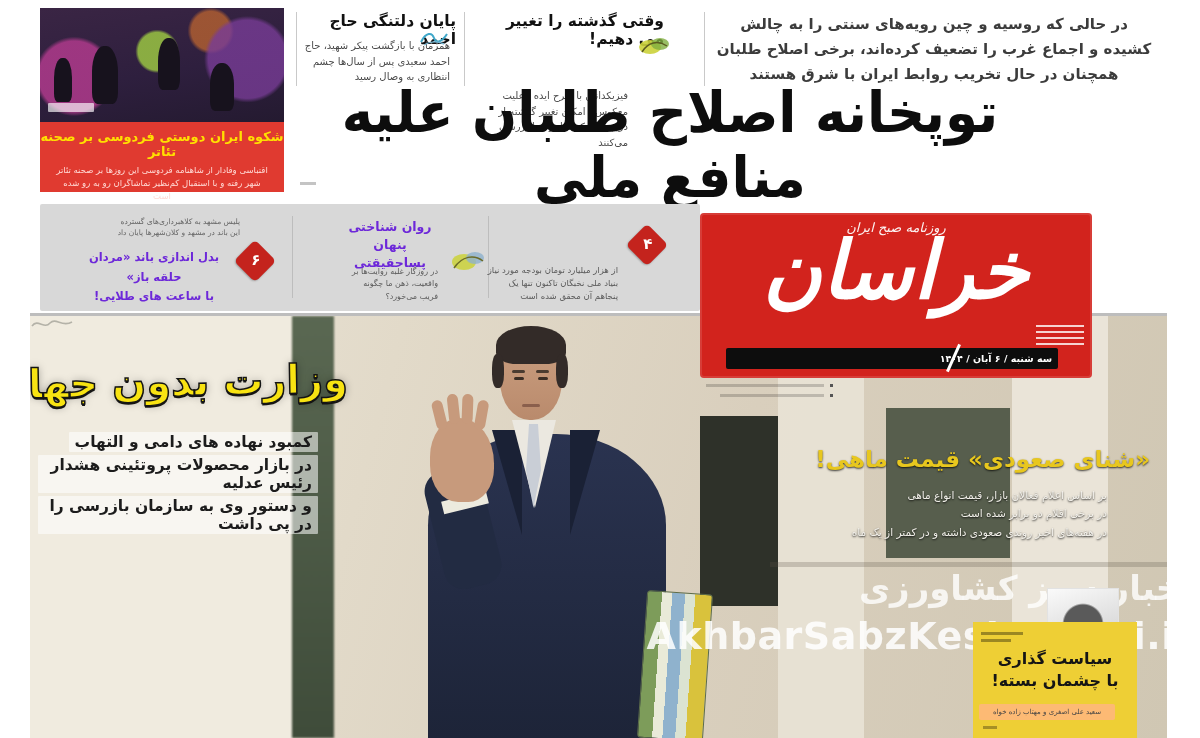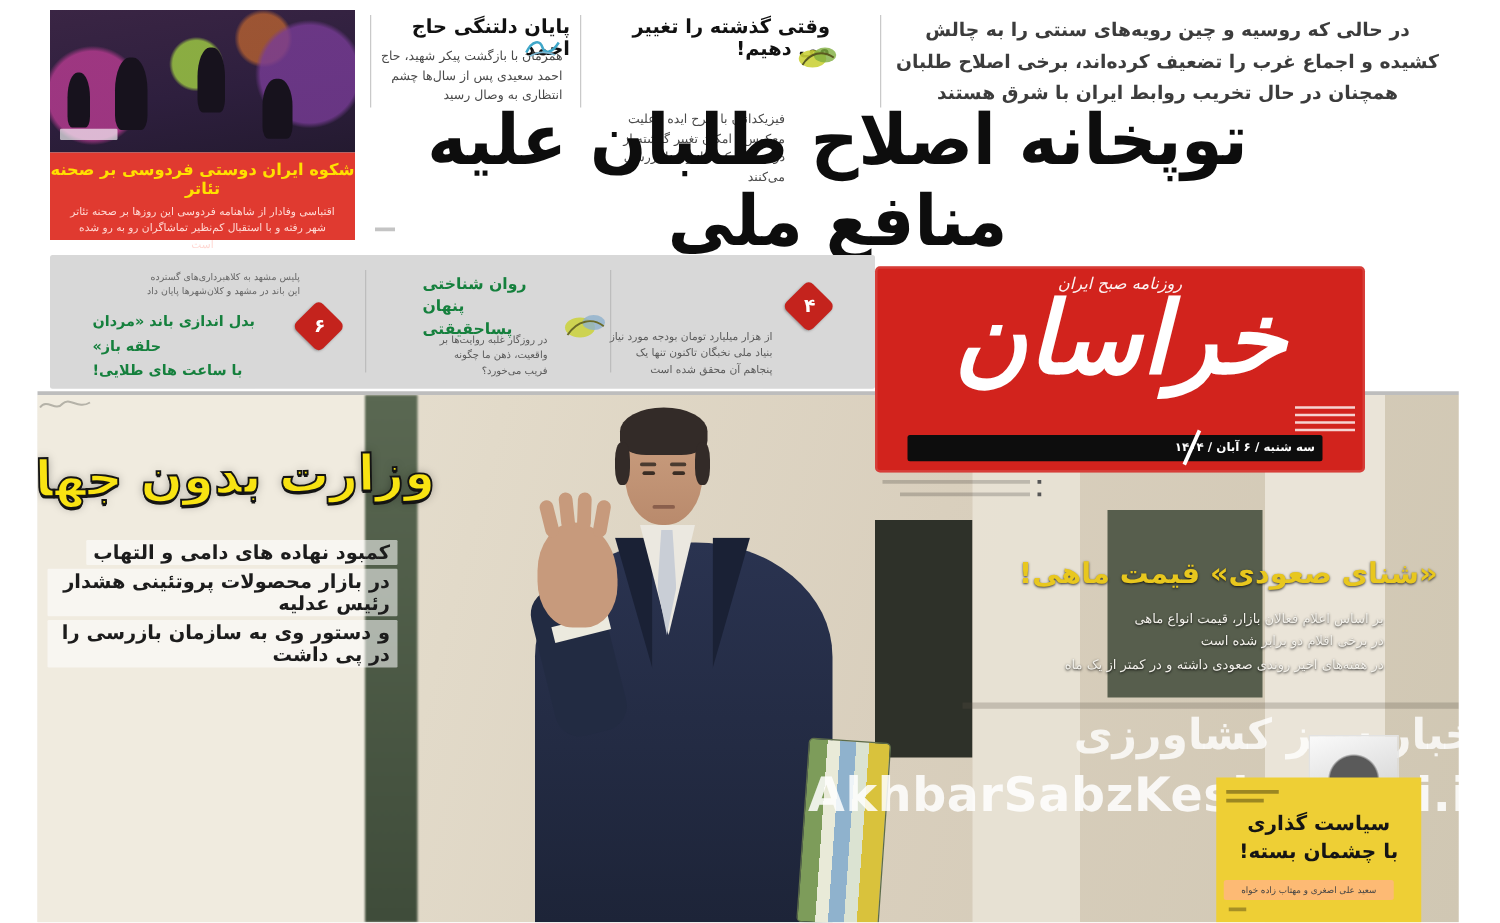--- a/index.html
+++ b/index.html
@@ -35,21 +35,21 @@
     text-align:center;letter-spacing:-1px;transform:scaleY(1.06);}
   .headline-mark{left:300px;top:182px;width:16px;height:3px;background:#c4c4c4;}
 
   
   .row2{left:40px;top:204px;width:660px;height:107px;background:#d8d8d8;border-radius:2px;}
   .row2 .vsep2{position:absolute;top:12px;height:82px;width:1px;background:#bdbdbd;}
   .diamond{position:absolute;width:30px;height:30px;background:#c4231d;transform:rotate(45deg);
     border-radius:5px;box-shadow:0 1px 2px rgba(0,0,0,.3);}
   .diamond span{position:absolute;left:0;top:5px;width:30px;text-align:center;transform:rotate(-45deg);
     color:#fff;font-weight:bold;font-size:15px;}
-  .r2-title{position:absolute;font-weight:bold;color:#15803d;text-align:left;line-height:1.45;}
+  .r2-title{position:absolute;font-weight:bold;color:#6d28d9;text-align:center;line-height:1.45;}
   .r2-body{position:absolute;color:#5a5a5a;text-align:right;line-height:1.55;}
   .r2-kicker{position:absolute;color:#666;text-align:right;line-height:1.5;}
 
   
   .masthead{left:700px;top:213px;width:392px;height:165px;background:#d2231d;border-radius:4px;
     box-shadow:inset 0 0 0 2px rgba(255,255,255,.12);}
   .mast-tagline{position:absolute;left:0;top:7px;width:100%;text-align:center;color:#fff;
     font-size:13px;opacity:.95;font-style:italic;}
   .mast-name{position:absolute;left:0;top:10px;width:100%;text-align:center;color:#fff;
     font-size:80px;font-weight:bold;font-style:italic;line-height:1.2;}

